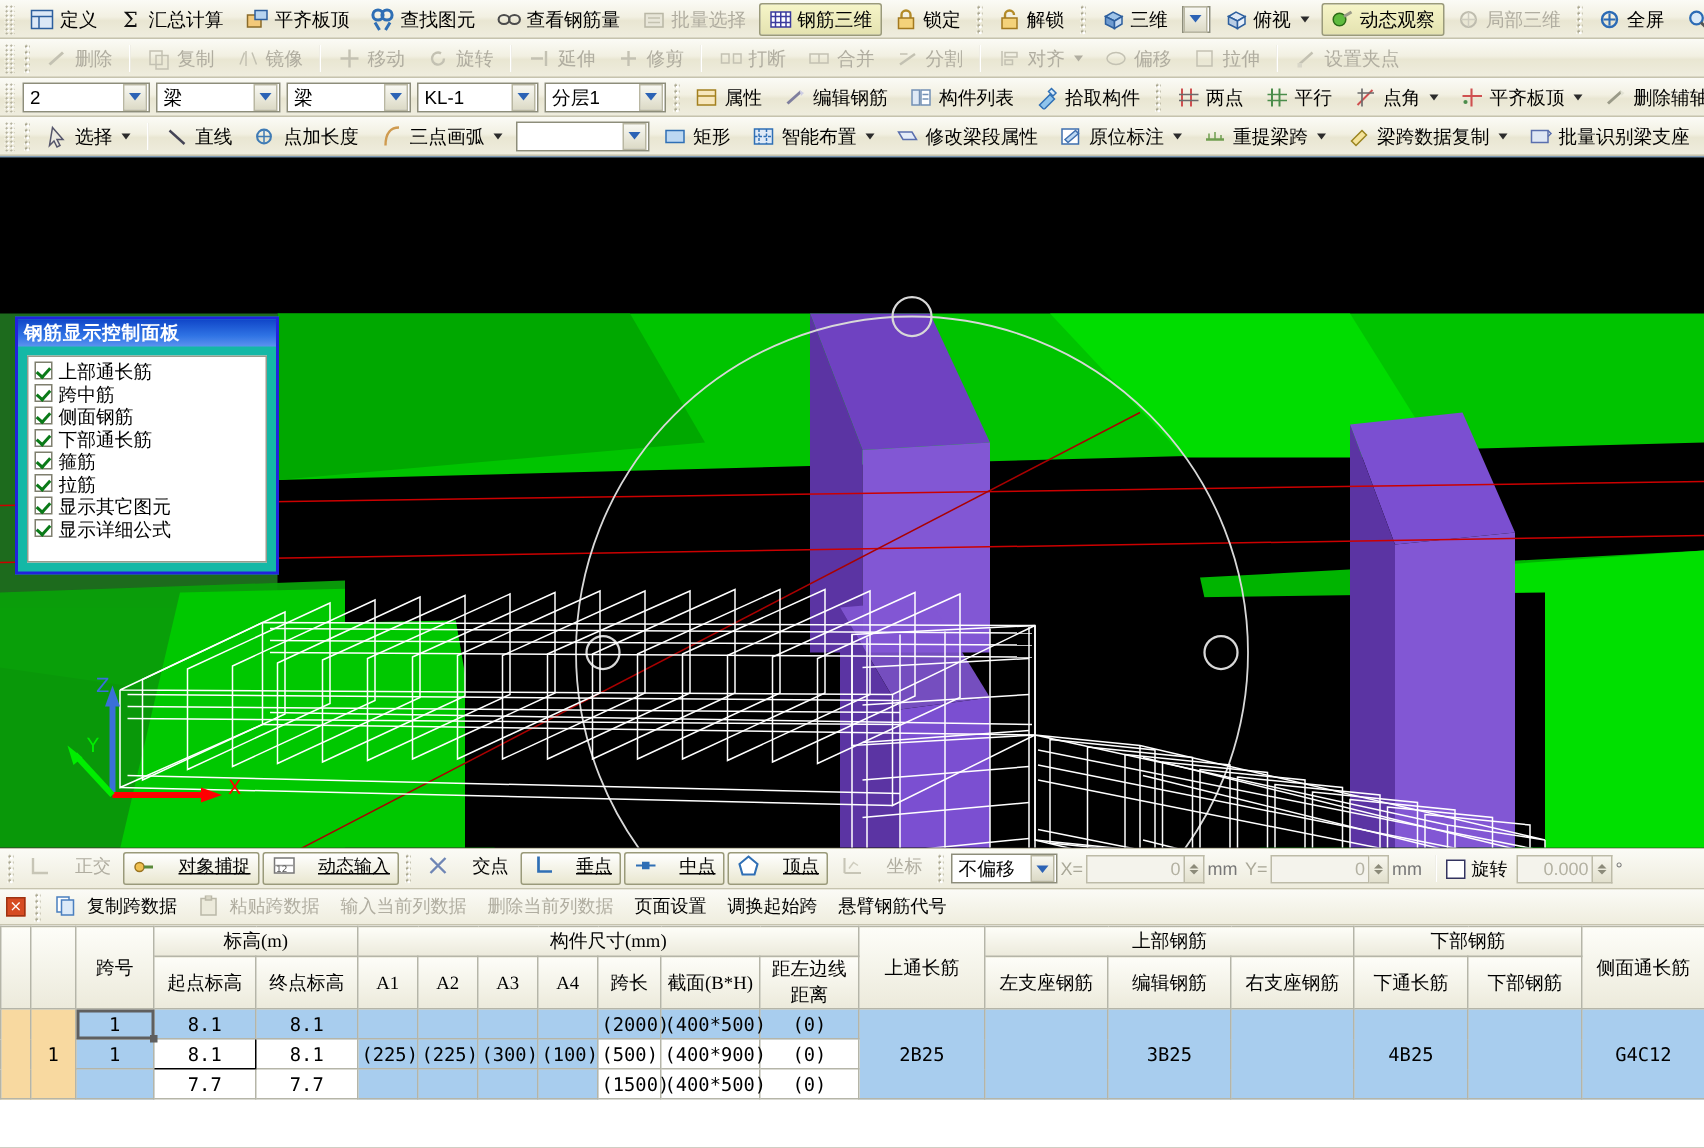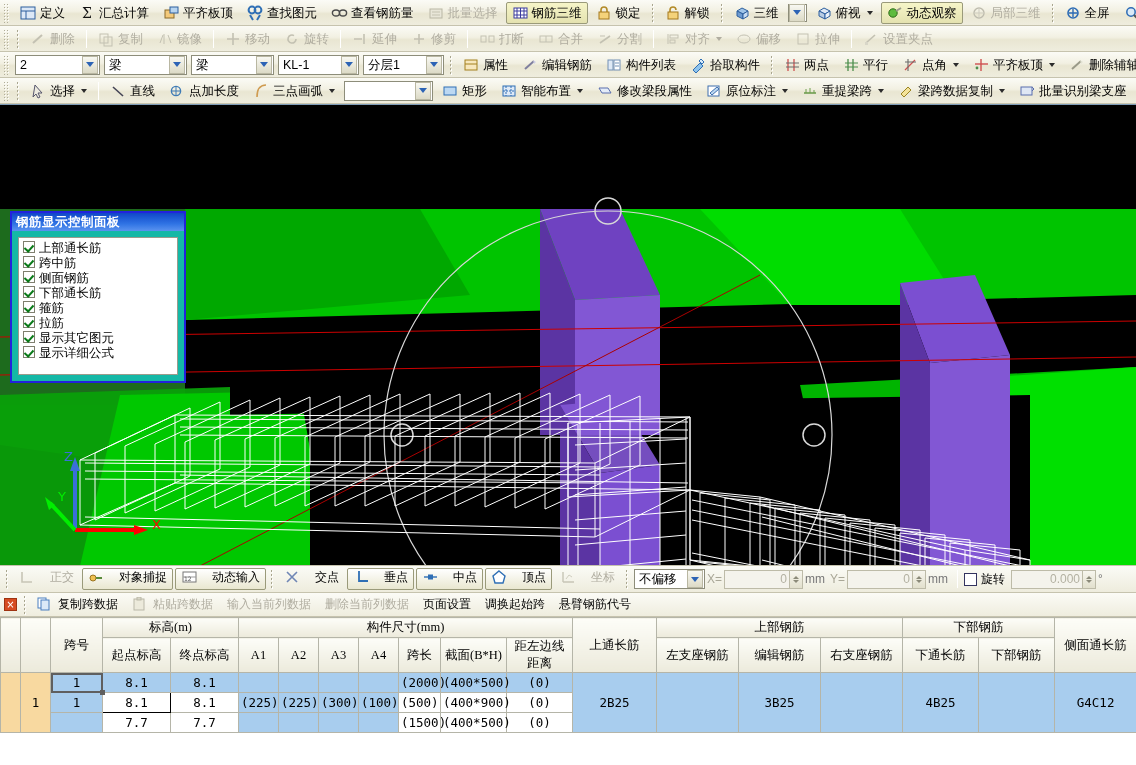--- a/index.html
+++ b/index.html
@@ -125,21 +125,21 @@
     height: 28px; display: flex; align-items: center;
     background: linear-gradient(to bottom,#fbfbf6,#eeecdd);
     border-top: 1px solid #c6c3ae; border-bottom: 1px solid #c6c3ae;
     white-space: nowrap; overflow: hidden; padding-left: 2px;
   }
   .sbtn {
     display: inline-flex; align-items: flex-start; gap: 14px;
     height: 22px; padding: 0 5px; margin: 0 1px;
     border: 1px solid transparent; border-radius: 2px; flex:0 0 auto;
   }
-  .sbtn.on { border: 1px solid #9a9a7a; background: linear-gradient(to bottom,#ffffff,#e9e7d0); }
+  .sbtn.on { border: 1px solid #9a9a7a; background: linear-gradient(to bottom,#ffffff,#e9e7d0); text-decoration: underline; }
   .sbtn.disabled { color: #b0ada0; }
   .numfield {
     width: 66px; height: 19px; border: 1px solid #bdbba8; background: #f4f3ec;
     display: inline-flex; align-items: center; justify-content: flex-end;
     padding-right: 2px; color: #b3b1a2; font-size: 12px; flex:0 0 auto;
   }
   .spin {
     width: 13px; height: 19px; border: 1px solid #bdbba8; border-left: none;
     background: linear-gradient(to bottom,#f7f6ee,#e2e0cd);
     display: flex; flex-direction: column; justify-content: center; align-items: center; flex:0 0 auto;
@@ -1002,21 +1002,21 @@
     <span class="lblx">Y=</span>
     <span class="numfield">0</span>
     <span class="spin">
         <i class="up"></i>
         <i class="dn"></i>
       </span>
     <span class="unit">mm</span>
     <div class="sep"></div>
     <span class="sqchk"></span>
     <span>旋转</span>
-    <span class="numfield" style="width:72px;margin-left:6px">0.000</span>
+    <span class="numfield" style="width:51px;margin-left:6px">0.000</span>
     <span class="spin">
         <i class="up"></i>
         <i class="dn"></i>
       </span>
     <span class="unit">°</span>
   </div>
 
   <div id="databar">
     <div class="closebox">×</div>
     <div class="dotsep"></div>

